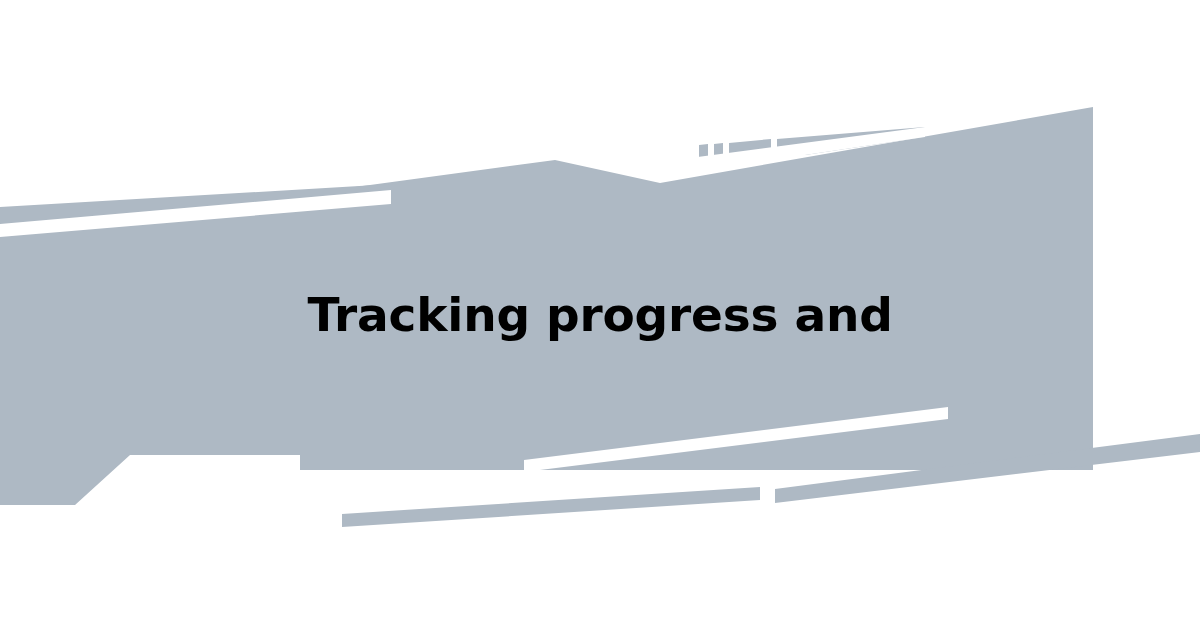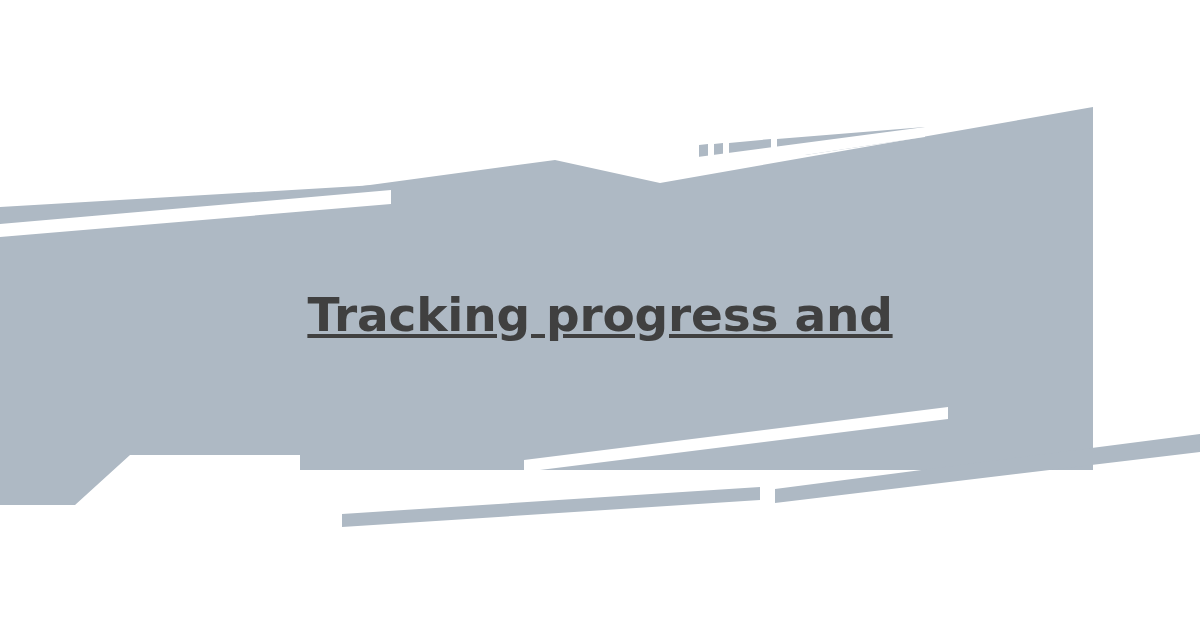--- a/index.html
+++ b/index.html
@@ -35,25 +35,24 @@
     display: flex;
     flex-direction: column;
     align-items: center;
     justify-content: center;
     pointer-events: none;
   }
   .title-line {
     font-size: 47px;
     font-weight: 700;
     line-height: 58px;
-    color: #404040;
+    color: #000000;
     letter-spacing: -0.2px;
     text-align: right;
     white-space: nowrap;
-    text-decoration: underline;
   }
 </style>
 </head>
 <body>
 
 <div id="banner">
 
   <svg id="art" viewBox="0 0 1200 630" aria-hidden="true">
 
     <polygon fill="#aeb9c4" points="0,235 555,160 660,183 1093,107 1093,470 300,470 300,455 130,455 75,505 0,505"></polygon>

